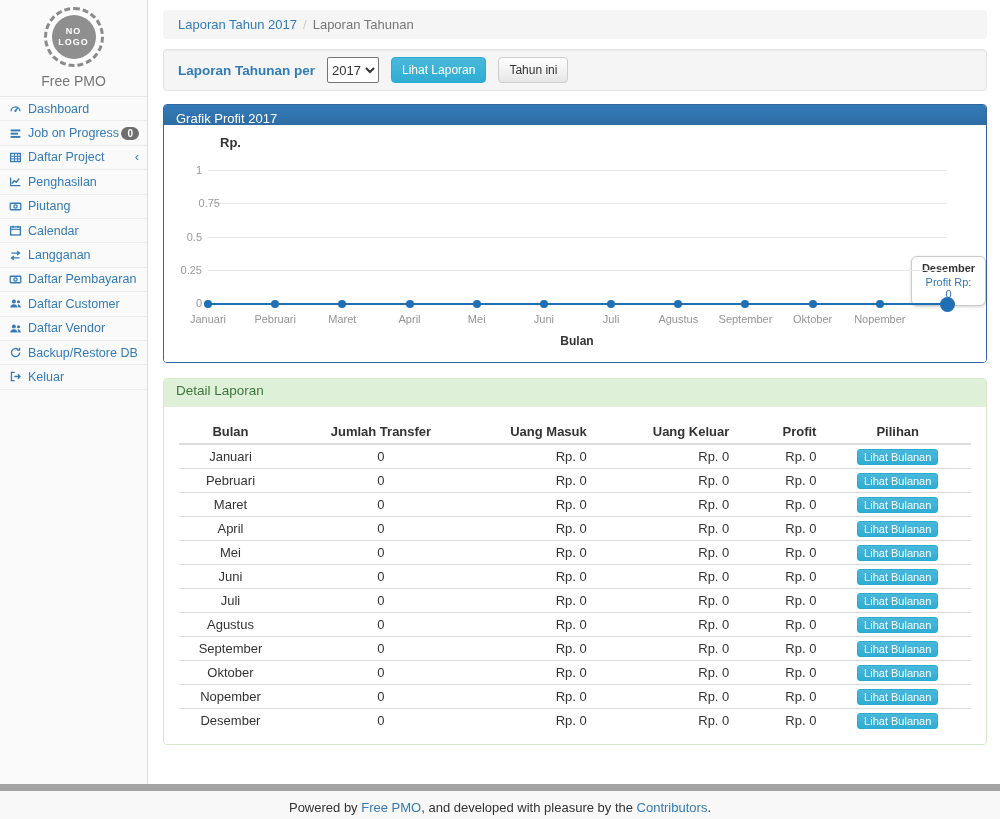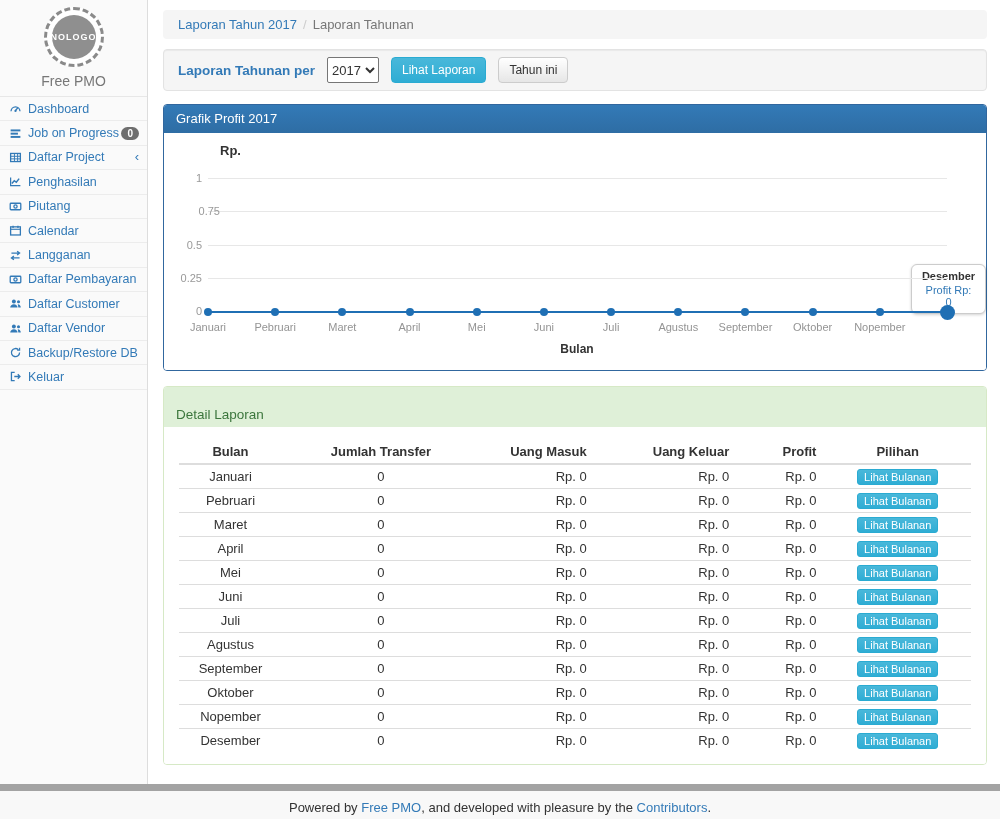--- a/index.html
+++ b/index.html
@@ -3,21 +3,21 @@
 <meta charset="utf-8">
 <style>
   * { margin:0; padding:0; box-sizing:border-box; }
   html,body { width:1000px; height:819px; background:#fff; font-family:"Liberation Sans", sans-serif; font-size:13px; color:#333; overflow:hidden; }
   a { text-decoration:none; }
 
   
   .sidebar { position:absolute; left:0; top:0; width:148px; height:784px; background:#fafafa; border-right:1px solid #ddd; }
   .logo-wrap { text-align:center; padding-top:7px; height:96px; }
   .logo-circle { width:60px; height:60px; margin:0 auto; border-radius:50%; border:3px dashed #8a8a8a; background:#fff; display:flex; align-items:center; justify-content:center; }
-  .logo-inner { width:44px; height:44px; border-radius:50%; background:#8f8f8f; color:#fff; font-size:9px; font-weight:bold; letter-spacing:1px; display:flex; flex-direction:row; align-items:center; justify-content:center; line-height:11px; }
+  .logo-inner { width:44px; height:44px; border-radius:50%; background:#8f8f8f; color:#fff; font-size:9px; font-weight:bold; letter-spacing:1px; display:flex; flex-direction:column; align-items:center; justify-content:center; line-height:11px; }
   .brand-name { color:#777; font-size:14px; margin-top:6px; }
   .side-list { border-top:1px solid #e7e7e7; }
   .side-item { display:flex; align-items:center; height:24.4px; padding:0 8px; border-bottom:1px solid #ececec; color:#337ab7; cursor:pointer; }
   .side-item .icn { width:15px; height:13px; margin-right:5px; display:inline-flex; align-items:center; justify-content:center; flex:none; }
   .side-item .icn svg { width:13px; height:13px; }
   .side-item .lbl { font-size:12.5px; white-space:nowrap; }
   .side-item .badge { margin-left:auto; background:#6e6e6e; color:#fff; border-radius:9px; font-size:10px; font-weight:bold; padding:1px 6px; line-height:11px; }
   .side-item .chev { margin-left:auto; color:#337ab7; font-size:13px; line-height:10px; }
 
   
@@ -30,36 +30,36 @@
   .well { margin-top:10px; background:#f5f5f5; border:1px solid #e3e3e3; border-radius:4px; padding:7px 14px; display:flex; align-items:center; box-shadow:inset 0 1px 1px rgba(0,0,0,.05);gap:6px; }
   .well .flabel { color:#337ab7; font-weight:bold; font-size:13.5px; margin-right:6px; }
   .year-select { height:26px; width:52px; font-size:13px; border:1px solid #767676; border-radius:2px; background:#fff; color:#333; margin-right:6px; font-family:"Liberation Sans", sans-serif; }
   .btn { display:inline-block; border-radius:4px; font-size:12px; padding:5px 10px; line-height:14px; cursor:pointer; border:1px solid transparent; }
   .btn-info { background:linear-gradient(#49b8da,#2fadd4); border-color:#2aabd2; color:#fff; margin-right:6px; }
   .btn-default { background:linear-gradient(#ffffff,#e6e6e6); border-color:#ccc; color:#333; }
 
   
   .panel { border-radius:4px; }
   .panel-primary { margin-top:13px; border:1px solid #31679e; }
-  .panel-primary .panel-heading { background:linear-gradient(#337ab7,#2e6da4); color:#fff; font-size:13px; padding:6px 12px; border-radius:3px 3px 0 0; height:28px; }
+  .panel-primary .panel-heading { background:linear-gradient(#337ab7,#2e6da4); color:#fff; font-size:13px; padding:6px 12px; border-radius:3px 3px 0 0; height:20px; }
   .chart-body { position:relative; height:237px; background:#fff; border-radius:0 0 3px 3px; }
   .y-unit { position:absolute; left:16px; top:10px; font-weight:bold; font-size:13px; color:#333;padding-left:40px; }
   .gridline { position:absolute; height:1px; background:#e7e7e7; }
   .ytick { position:absolute; width:34px; text-align:right; font-size:11px; color:#999; transform:translateY(-6px); }
   .series-line { position:absolute; height:2px; background:#1f6fb4; }
   .dot { position:absolute; background:#1f6fb4; border-radius:50%; }
   .xlab { position:absolute; font-size:11px; color:#949494; transform:translateX(-50%); white-space:nowrap; }
   .x-title { position:absolute; font-size:12px; font-weight:bold; color:#333; transform:translateX(-50%); }
   .tip { position:absolute; background:#fff; border:1px solid #ccc; border-radius:6px; box-shadow:0 1px 3px rgba(0,0,0,.18); padding:5px 9px; text-align:center; }
   .tip .t1 { font-weight:bold; font-size:11px; color:#333; }
   .tip .t2 { font-size:11px; color:#337ab7; margin-top:2px; }
 
   
   .panel-success { margin-top:15px; border:1px solid #d6e9c6; }
-  .panel-success .panel-heading { background:#dff0d8; color:#3c763d; font-size:13.5px; padding:20px 12px; border-radius:3px 3px 0 0; height:28px; }
+  .panel-success .panel-heading { background:#dff0d8; color:#3c763d; font-size:13.5px; padding:4px 12px; border-radius:3px 3px 0 0; height:28px; }
   .panel-success .panel-body { padding:13px 15px 12px; background:#fff; border-radius:0 0 3px 3px; }
   table.report { width:100%; border-collapse:collapse; font-size:13px; }
   table.report th { font-weight:bold; padding:4px 8px; border-bottom:2px solid #ddd; }
   table.report td { padding:3.5px 8px; border-top:1px solid #ddd; }
   table.report tr.total-row td { font-weight:bold; border-bottom:1px solid #ddd; }
   .col-bulan { width:13%; text-align:center; }
   .col-transfer { width:25%; text-align:center; }
   .col-masuk { width:14.5%; text-align:right; }
   .col-keluar { width:18%; text-align:right; }
   .col-profit { width:11%; text-align:right; }

